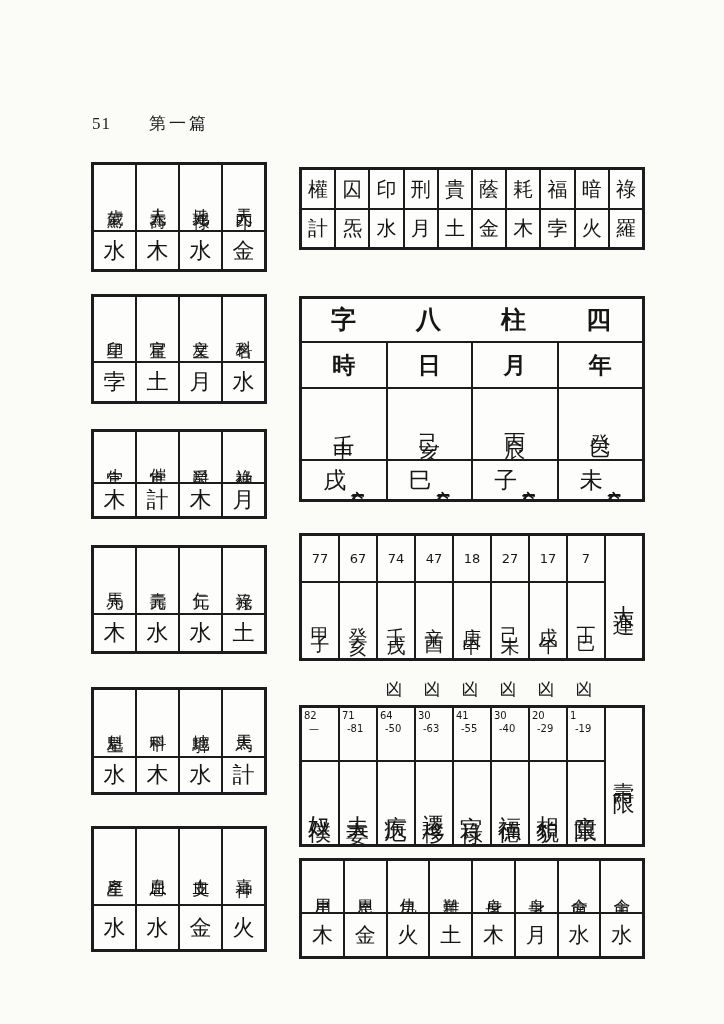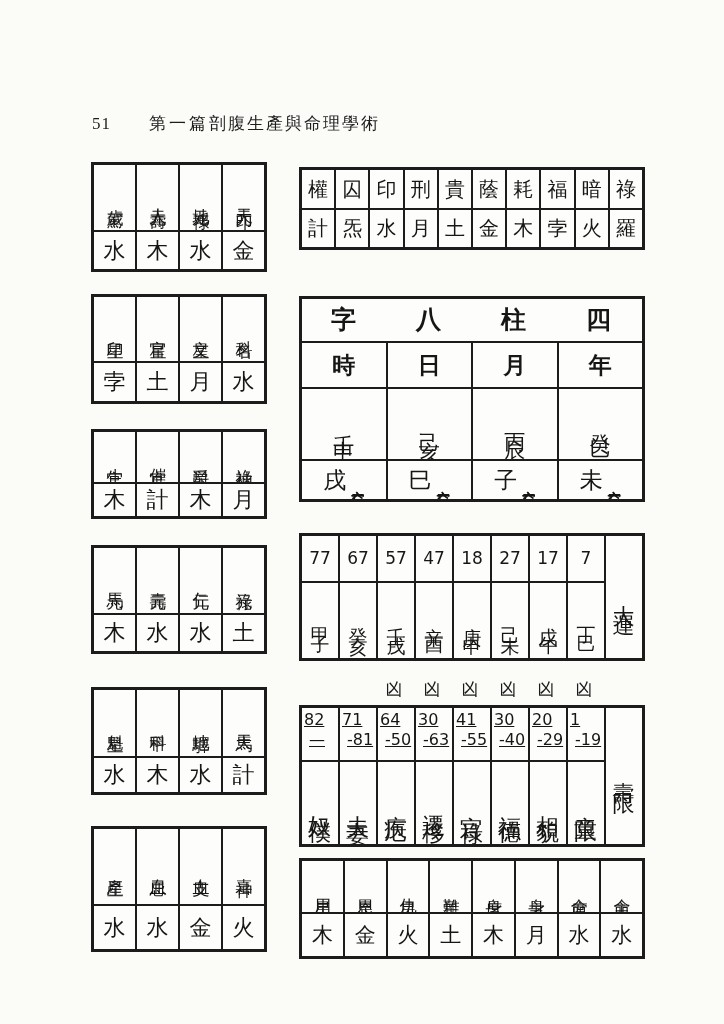--- a/index.html
+++ b/index.html
@@ -31,48 +31,47 @@
       font-size:25px;font-weight:bold;letter-spacing:2px;}
   #r2 .hd{font-size:23px;font-weight:bold;}
   #r2 .pl{font-size:21px;letter-spacing:7px;}
   #r2 .vd{gap:5px;}
   #r2 .vd .branch{font-size:23px;}
   #r2 .voidlab{writing-mode:vertical-rl;text-orientation:upright;font-size:13px;
       font-weight:bold;line-height:1;}
   
   #r3{left:299px;top:533px;width:342px;grid-template-columns:repeat(9,1fr);
       grid-template-rows:47px 77px;}
-  #r3 .age{font-size:17px;}
+  #r3 .age{font-size:13px;}
   #r3 .pl{font-size:19px;letter-spacing:9px;}
   #r3 .lbl{grid-column:9;grid-row:1/3;font-size:22px;letter-spacing:10px;}
   
   .xmark{position:absolute;top:678px;width:22px;text-align:center;font-size:17px;color:#1a1a1a;}
   
   #r4{left:299px;top:705px;width:342px;grid-template-columns:repeat(9,1fr);
       grid-template-rows:54px 84px;}
   #r4 .rng{flex-direction:column;align-items:flex-start;justify-content:flex-start;
-      padding:2px 2px;font-size:16px;line-height:1.25;text-decoration:underline;}
+      padding:2px 2px;font-size:10px;line-height:1.25;}
   #r4 .rng .e{margin-left:5px;}
   #r4 .pal{font-size:23px;letter-spacing:6px;}
   #r4 .lbl{grid-column:9;grid-row:1/3;font-size:22px;letter-spacing:12px;}
   
   #r5{left:299px;top:858px;width:342px;grid-template-columns:repeat(8,1fr);
       grid-template-rows:53px 44px;}
   #r5 .top{font-size:17px;letter-spacing:2px;}
   #r5 .bot{font-size:21px;}
 </style>
 </head>
 <body>
 
 <div id="page">
 
   <div id="hdr">
     <span class="pgnum">51</span>
     <span class="sect">第一篇</span>
-    <span class="ttl">剖腹生產與命理學術</span>
   </div>
 
   <div class="tbl ltbl" style="top:162px;grid-template-rows:67px 39px;">
     <div class="cell top vert">歲駕</div>
     <div class="cell top vert">人元壽</div>
     <div class="cell top vert">地元祿</div>
     <div class="cell top vert">天元印</div>
     <div class="cell bot">水</div>
     <div class="cell bot">木</div>
     <div class="cell bot">水</div>
@@ -187,21 +186,21 @@
     <div class="cell vd">
       <span class="branch">未</span>
       <span class="voidlab">空亡</span>
     </div>
   </div>
 
   <div class="tbl" id="r3">
     <div class="cell lbl vert">大運</div>
     <div class="cell age">77</div>
     <div class="cell age">67</div>
-    <div class="cell age">57</div>
+    <div class="cell age">74</div>
     <div class="cell age">47</div>
     <div class="cell age">18</div>
     <div class="cell age">27</div>
     <div class="cell age">17</div>
     <div class="cell age">7</div>
     <div class="cell pl vert">甲子</div>
     <div class="cell pl vert">癸亥</div>
     <div class="cell pl vert">壬戌</div>
     <div class="cell pl vert">辛酉</div>
     <div class="cell pl vert">庚申</div>

